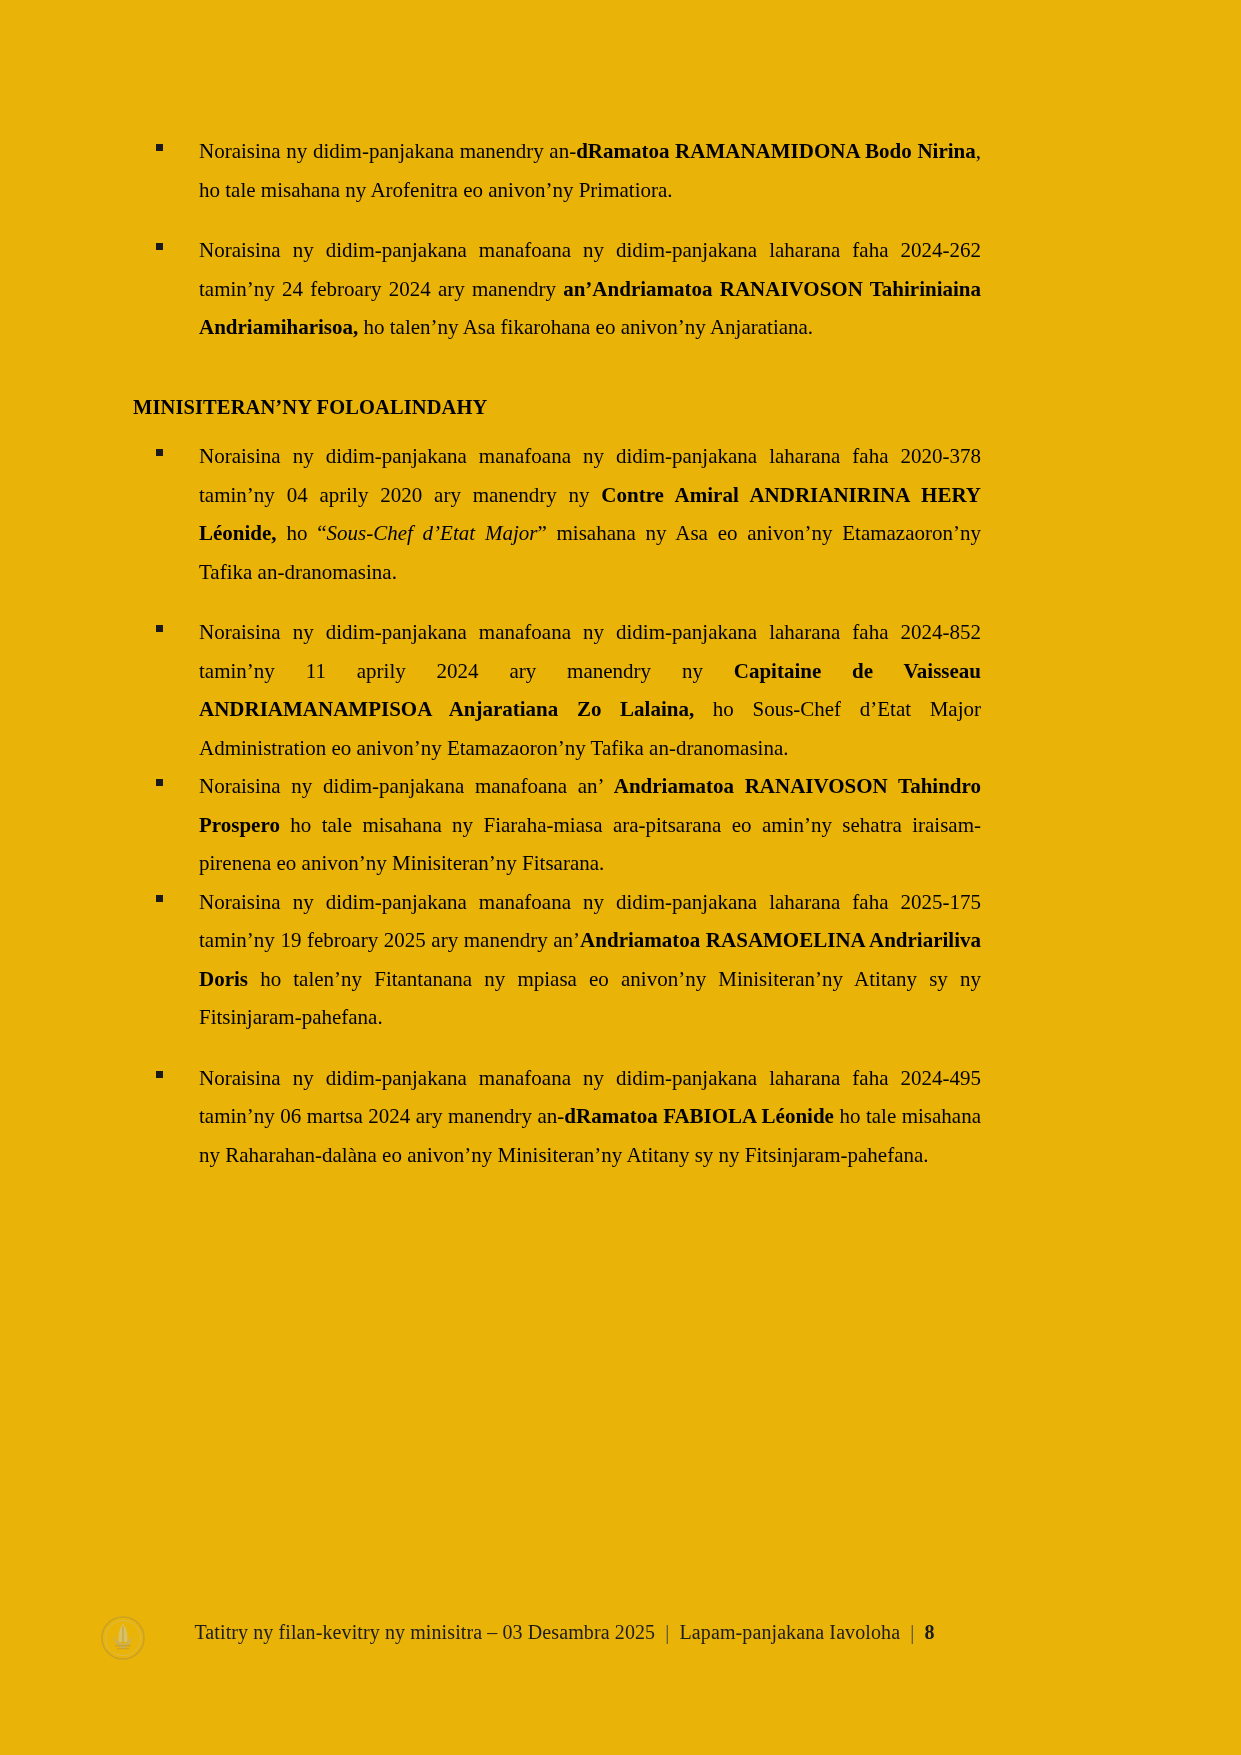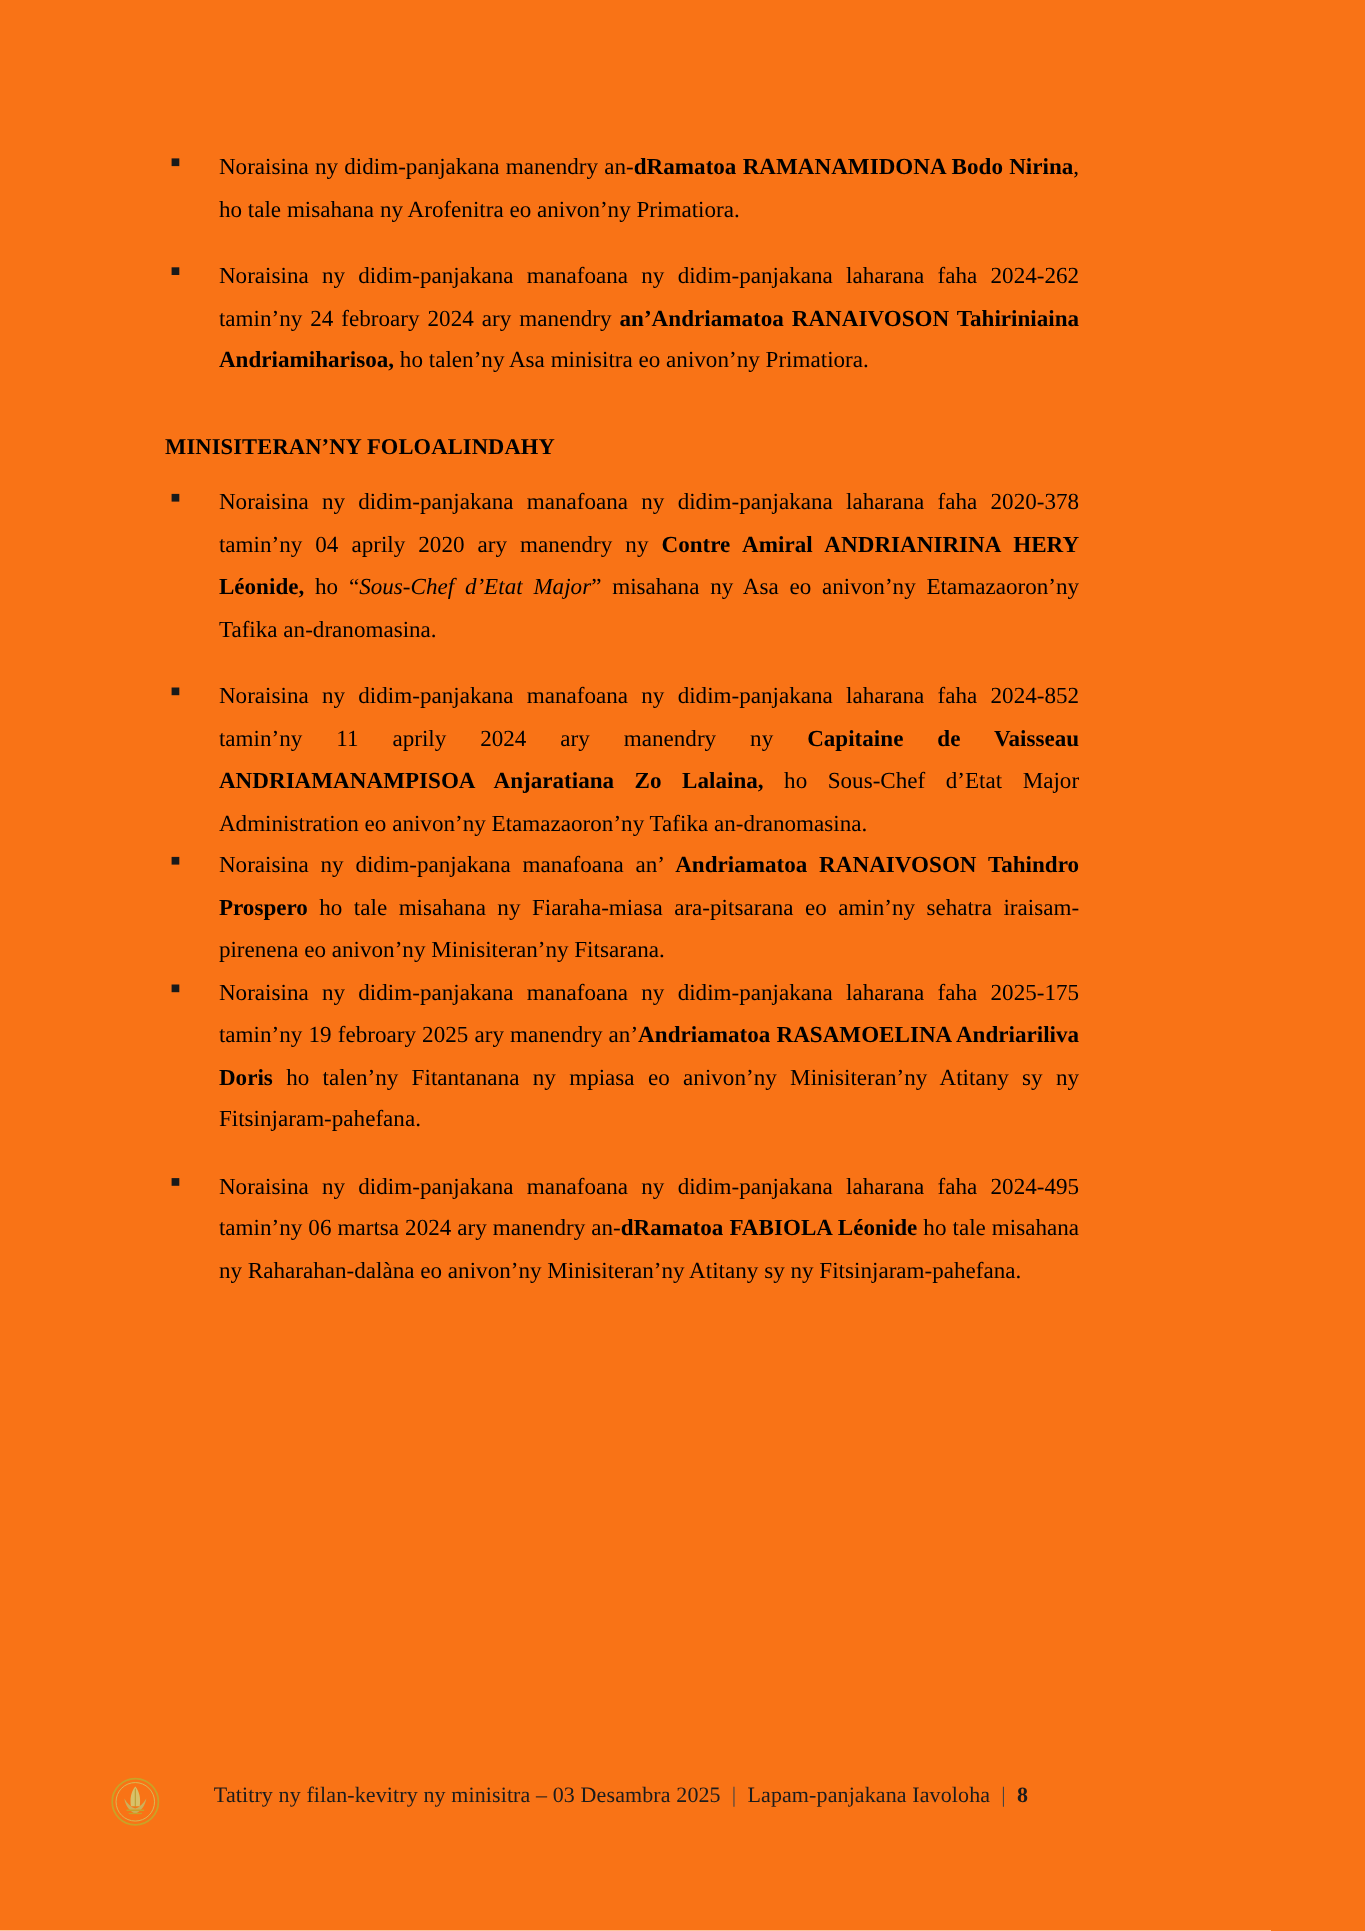--- a/index.html
+++ b/index.html
@@ -9,39 +9,39 @@
   }
   body {
     font-family: "Liberation Serif", "DejaVu Serif", serif;
     color: #000000;
   }
   .page {
     position: relative;
     width: 1241px;
     height: 1755px;
     margin: 0 auto;
-    background: #f97316;
+    background: #eab308;
     box-sizing: border-box;
     overflow: hidden;
     text-decoration: underline;
   }
   .content {
     position: absolute;
     left: 133px;
     top: 132px;
     width: 848px;
   }
 
   
   .section-heading {
     font-weight: bold;
     font-size: 20.5px;
     letter-spacing: 0.1px;
     line-height: 1.2;
-    margin: 17px;
+    margin: 0;
     padding: 0;
   }
   .heading-block { margin-top: 34px; margin-bottom: 18px; }
   .heading-block.spaced-top { margin-top: 48px; }
 
   
   ul.bullets {
     list-style: none;
     margin: 0;
     padding: 0;
@@ -114,21 +114,21 @@
 
   <div class="content">
     <div id="blocks-root">
         <ul class="bullets">
           <li id="bullet-1">
             <span class="bullet-marker"></span>
             <p class="para"><span>Noraisina ny didim-panjakana manendry an-</span><b>dRamatoa RAMANAMIDONA Bodo Nirina</b><span>, ho tale misahana ny Arofenitra eo anivon’ny Primatiora.</span></p>
           </li>
           <li id="bullet-2">
             <span class="bullet-marker"></span>
-            <p class="para"><span>Noraisina ny didim-panjakana manafoana ny didim-panjakana laharana faha 2024-262 tamin’ny 24 febroary 2024 ary manendry </span><b>an’Andriamatoa RANAIVOSON Tahiriniaina Andriamiharisoa,</b><span> ho talen’ny Asa minisitra eo anivon’ny Primatiora.</span></p>
+            <p class="para"><span>Noraisina ny didim-panjakana manafoana ny didim-panjakana laharana faha 2024-262 tamin’ny 24 febroary 2024 ary manendry </span><b>an’Andriamatoa RANAIVOSON Tahiriniaina Andriamiharisoa,</b><span> ho talen’ny Asa fikarohana eo anivon’ny Anjaratiana.</span></p>
           </li>
         </ul>
         <div class="heading-block spaced-top">
           <div class="section-heading">MINISITERAN’NY FOLOALINDAHY</div>
         </div>
         <ul class="bullets">
           <li id="bullet-3">
             <span class="bullet-marker"></span>
             <p class="para"><span>Noraisina ny didim-panjakana manafoana ny didim-panjakana laharana faha 2020-378 tamin’ny 04 aprily 2020 ary manendry ny </span><b>Contre Amiral ANDRIANIRINA HERY Léonide,</b><span> ho “</span><i>Sous-Chef d’Etat Major</i><span>” misahana ny Asa eo anivon’ny Etamazaoron’ny Tafika an-dranomasina.</span></p>
           </li>

